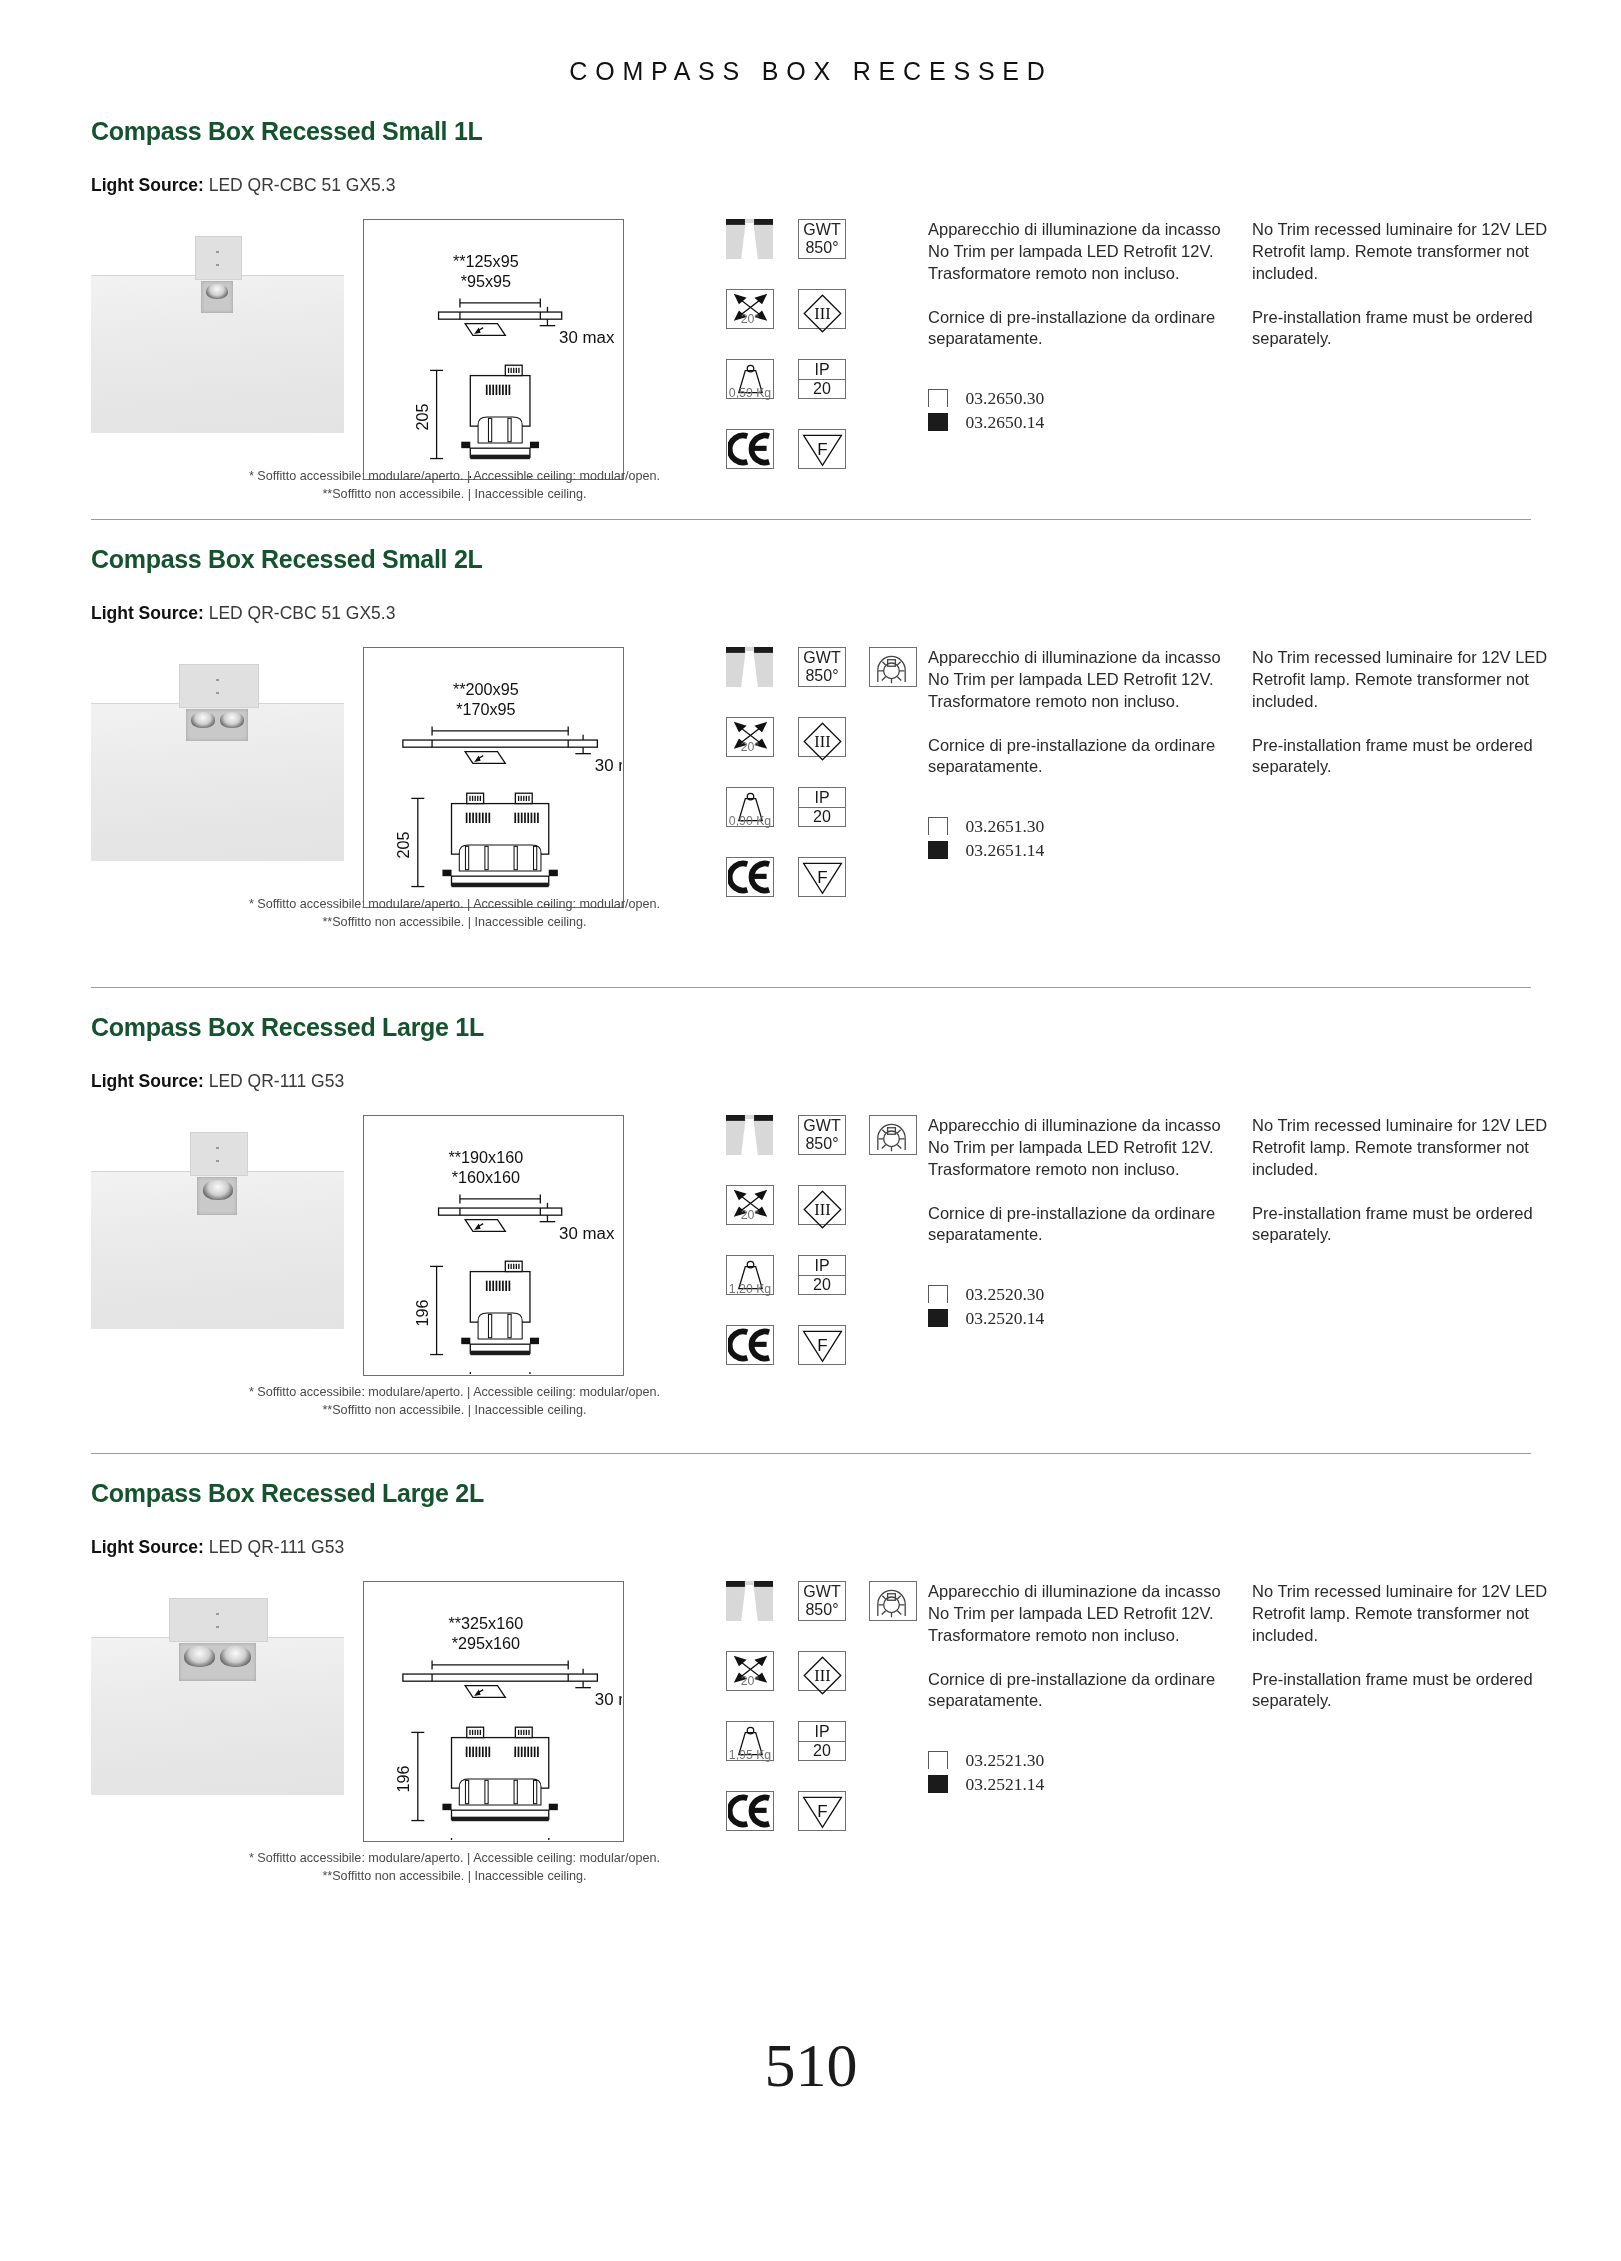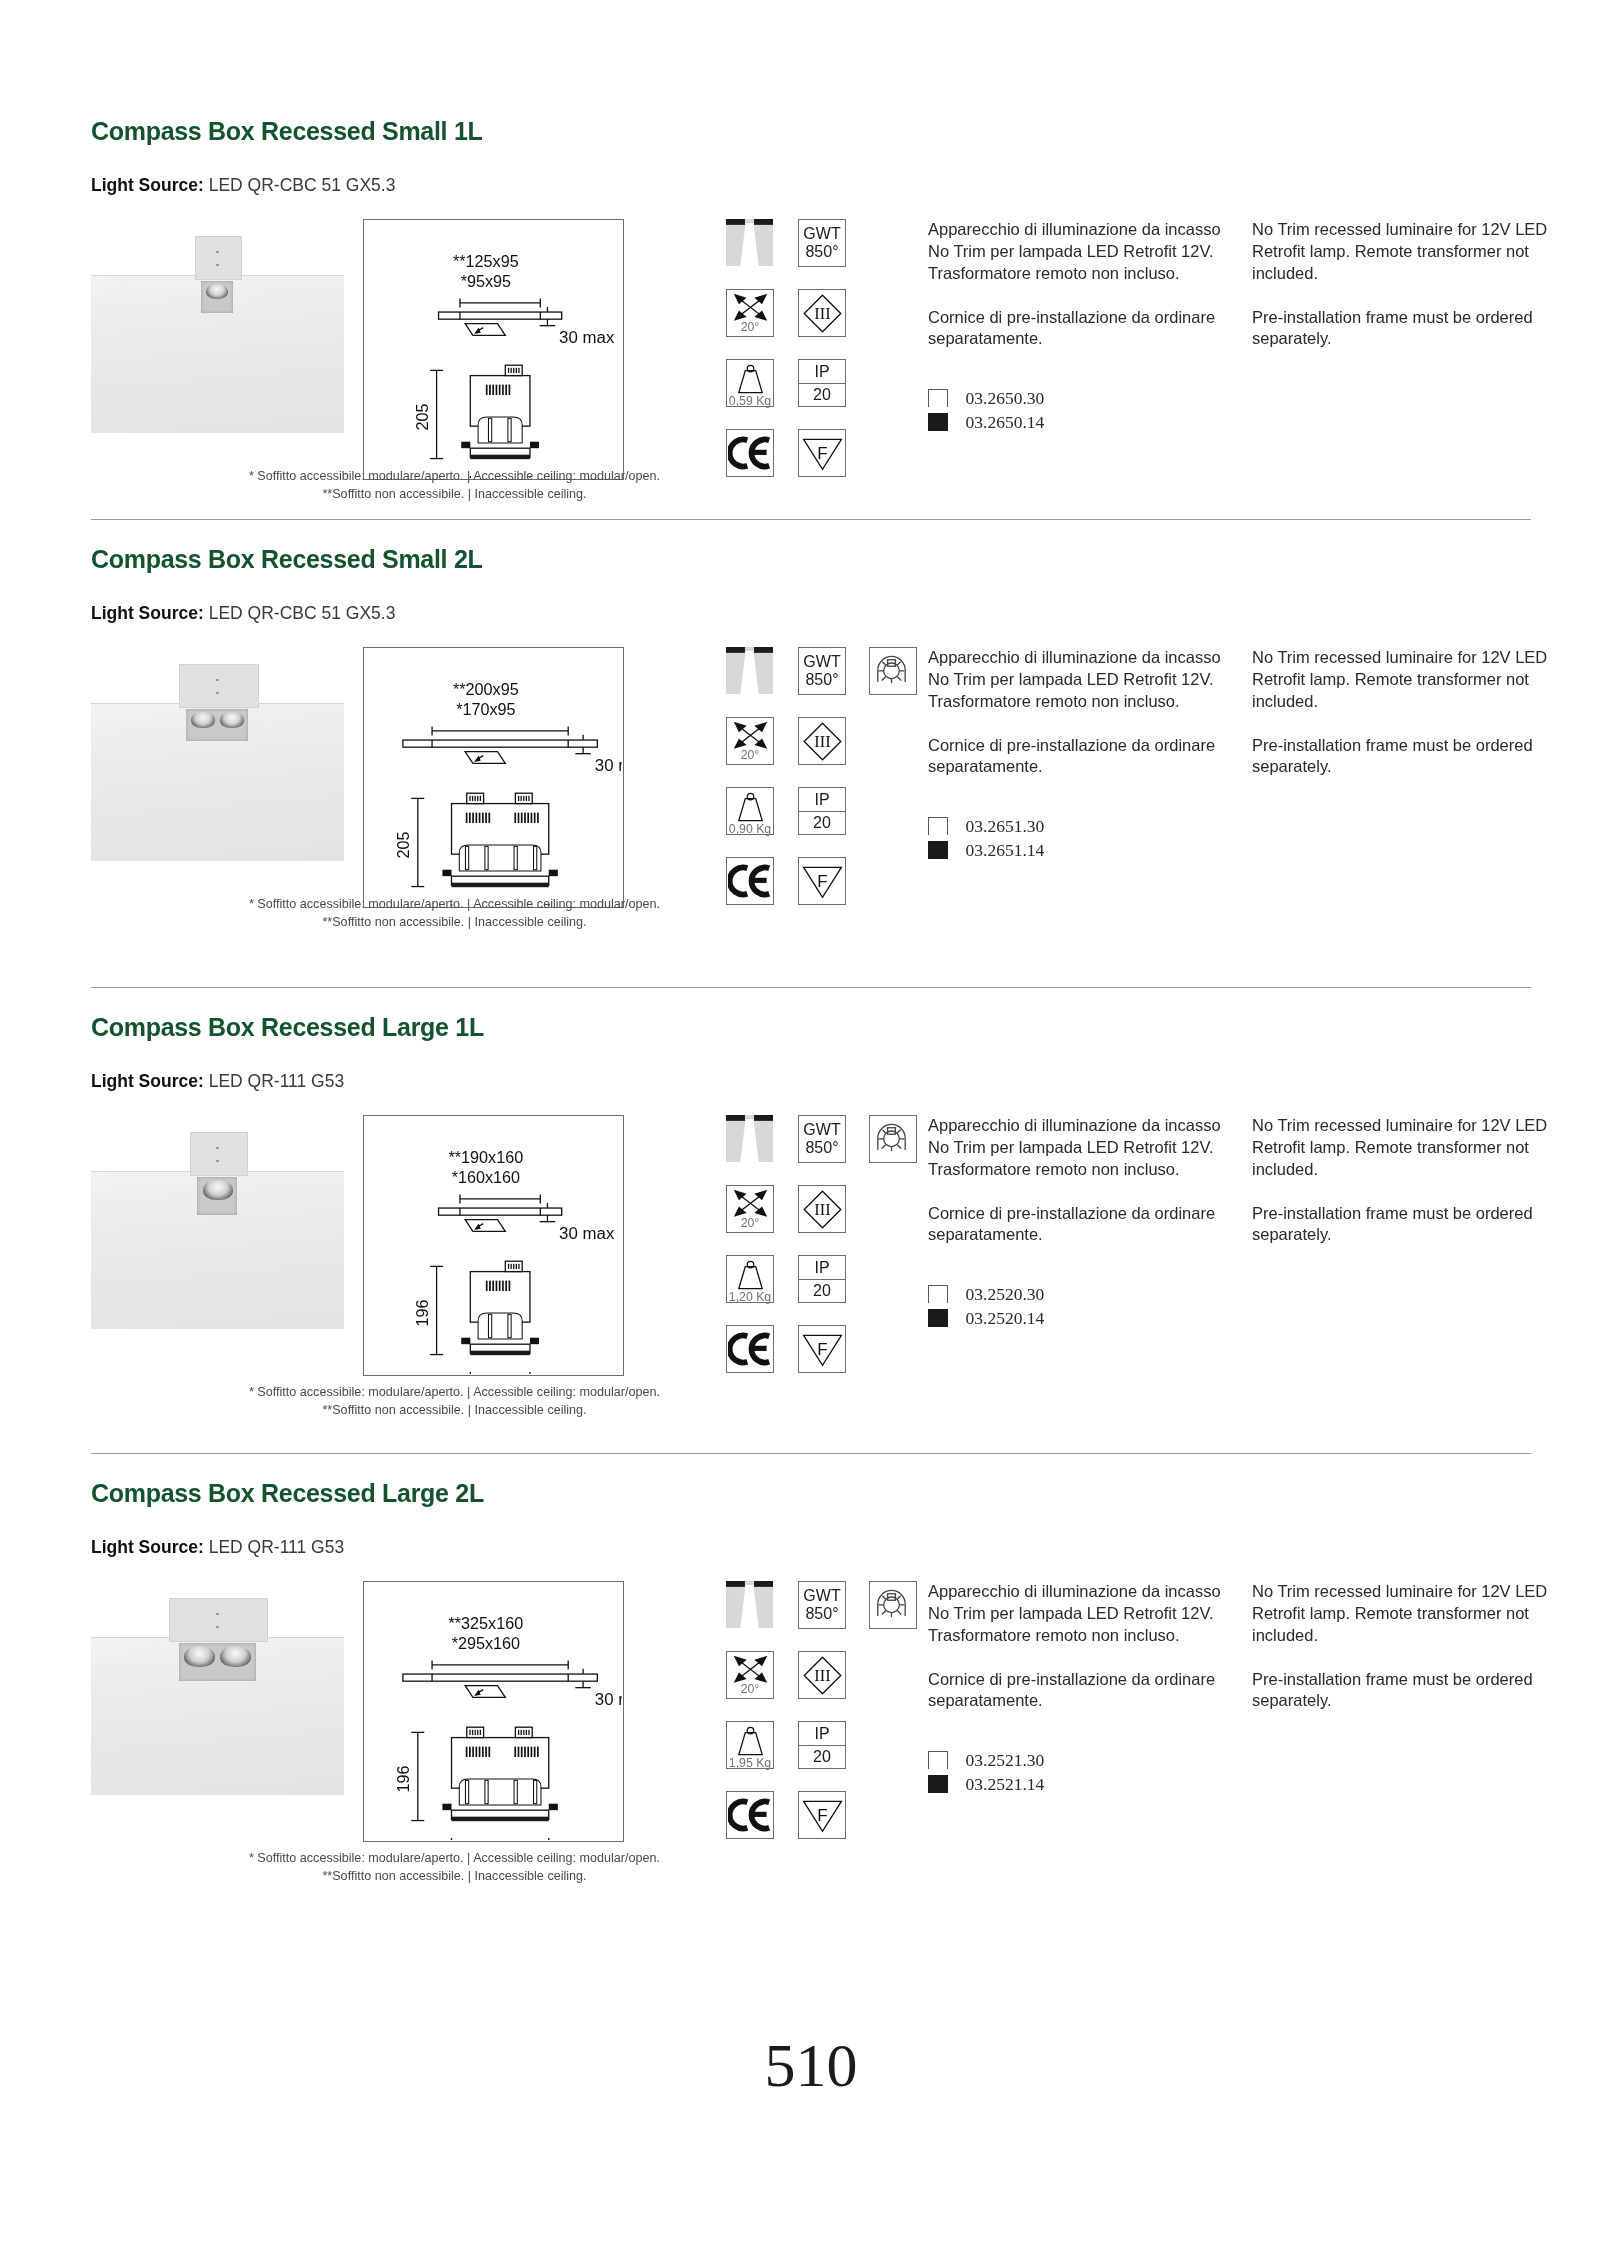--- a/index.html
+++ b/index.html
@@ -31,21 +31,21 @@
   .ph-lamp{position:absolute;border-radius:50% 50% 45% 45%;
      background:radial-gradient(ellipse at 50% 35%,#fafafa 0%,#cfcfcf 45%,#6a6a6a 75%,#3d3d3d 100%);}
   .ph-dot{position:absolute;width:2.6px;height:1.9px;background:#9a9a9a;}
 
   
   .draw{position:absolute;top:0;width:259px;height:259px;border:0.6px solid #6f6f6f;background:#fff;}
   .draw svg{display:block;}
 
   
   .icons{position:absolute;top:0;}
-  .ico{position:absolute;width:48px;height:48px;border:0.6px solid #6f6f6f;background:#fff;box-sizing:border-box;}
+  .ico{position:absolute;width:48px;height:40px;border:0.6px solid #6f6f6f;background:#fff;box-sizing:border-box;}
   .ico-txt{display:flex;flex-direction:column;align-items:center;justify-content:center;height:100%;
      font-size:16px;line-height:1.12;color:#222;}
   .ico-lbl{position:absolute;left:0;right:0;bottom:2.6px;text-align:center;font-size:12.3px;color:#737373;}
   .ico svg{display:block;}
 
   
   .txtcol{position:absolute;top:0;font-size:16.5px;line-height:1.32;color:#2a2a2a;}
   .txtcol p{margin:0 0 22px 0;}
   .codes{margin-top:36px;position:relative;font-family:Liberation Serif, serif;}
   .codeline{display:flex;align-items:center;height:24px;font-size:17.5px;color:#2a2a2a;}
@@ -58,20 +58,23 @@
 
   
   .pageno{position:absolute;left:0;top:2030px;width:1622px;text-align:center;
      font-family:"Liberation Serif",serif;font-size:62px;color:#1b1b1b;}
 </style>
 </head>
 <body>
 
 <div class="page">
 
+  <div class="page-header">
+    <span>COMPASS BOX RECESSED</span>
+  </div>
 
   <div id="sections-host">
       <div class="section" style="top: 117px;">
         <div class="sec-title">Compass Box Recessed Small 1L</div>
         <div class="sec-light"><b>Light Source:</b> <span>LED QR-CBC 51 GX5.3</span></div>
         <div class="row">
           <div class="photo">
             <div class="ph-ceilline"></div>
             <div class="ph-ceilwall"></div>
             <div class="ph-box" style="left:104px;top:17px;width:45px;height:42px;"></div>

